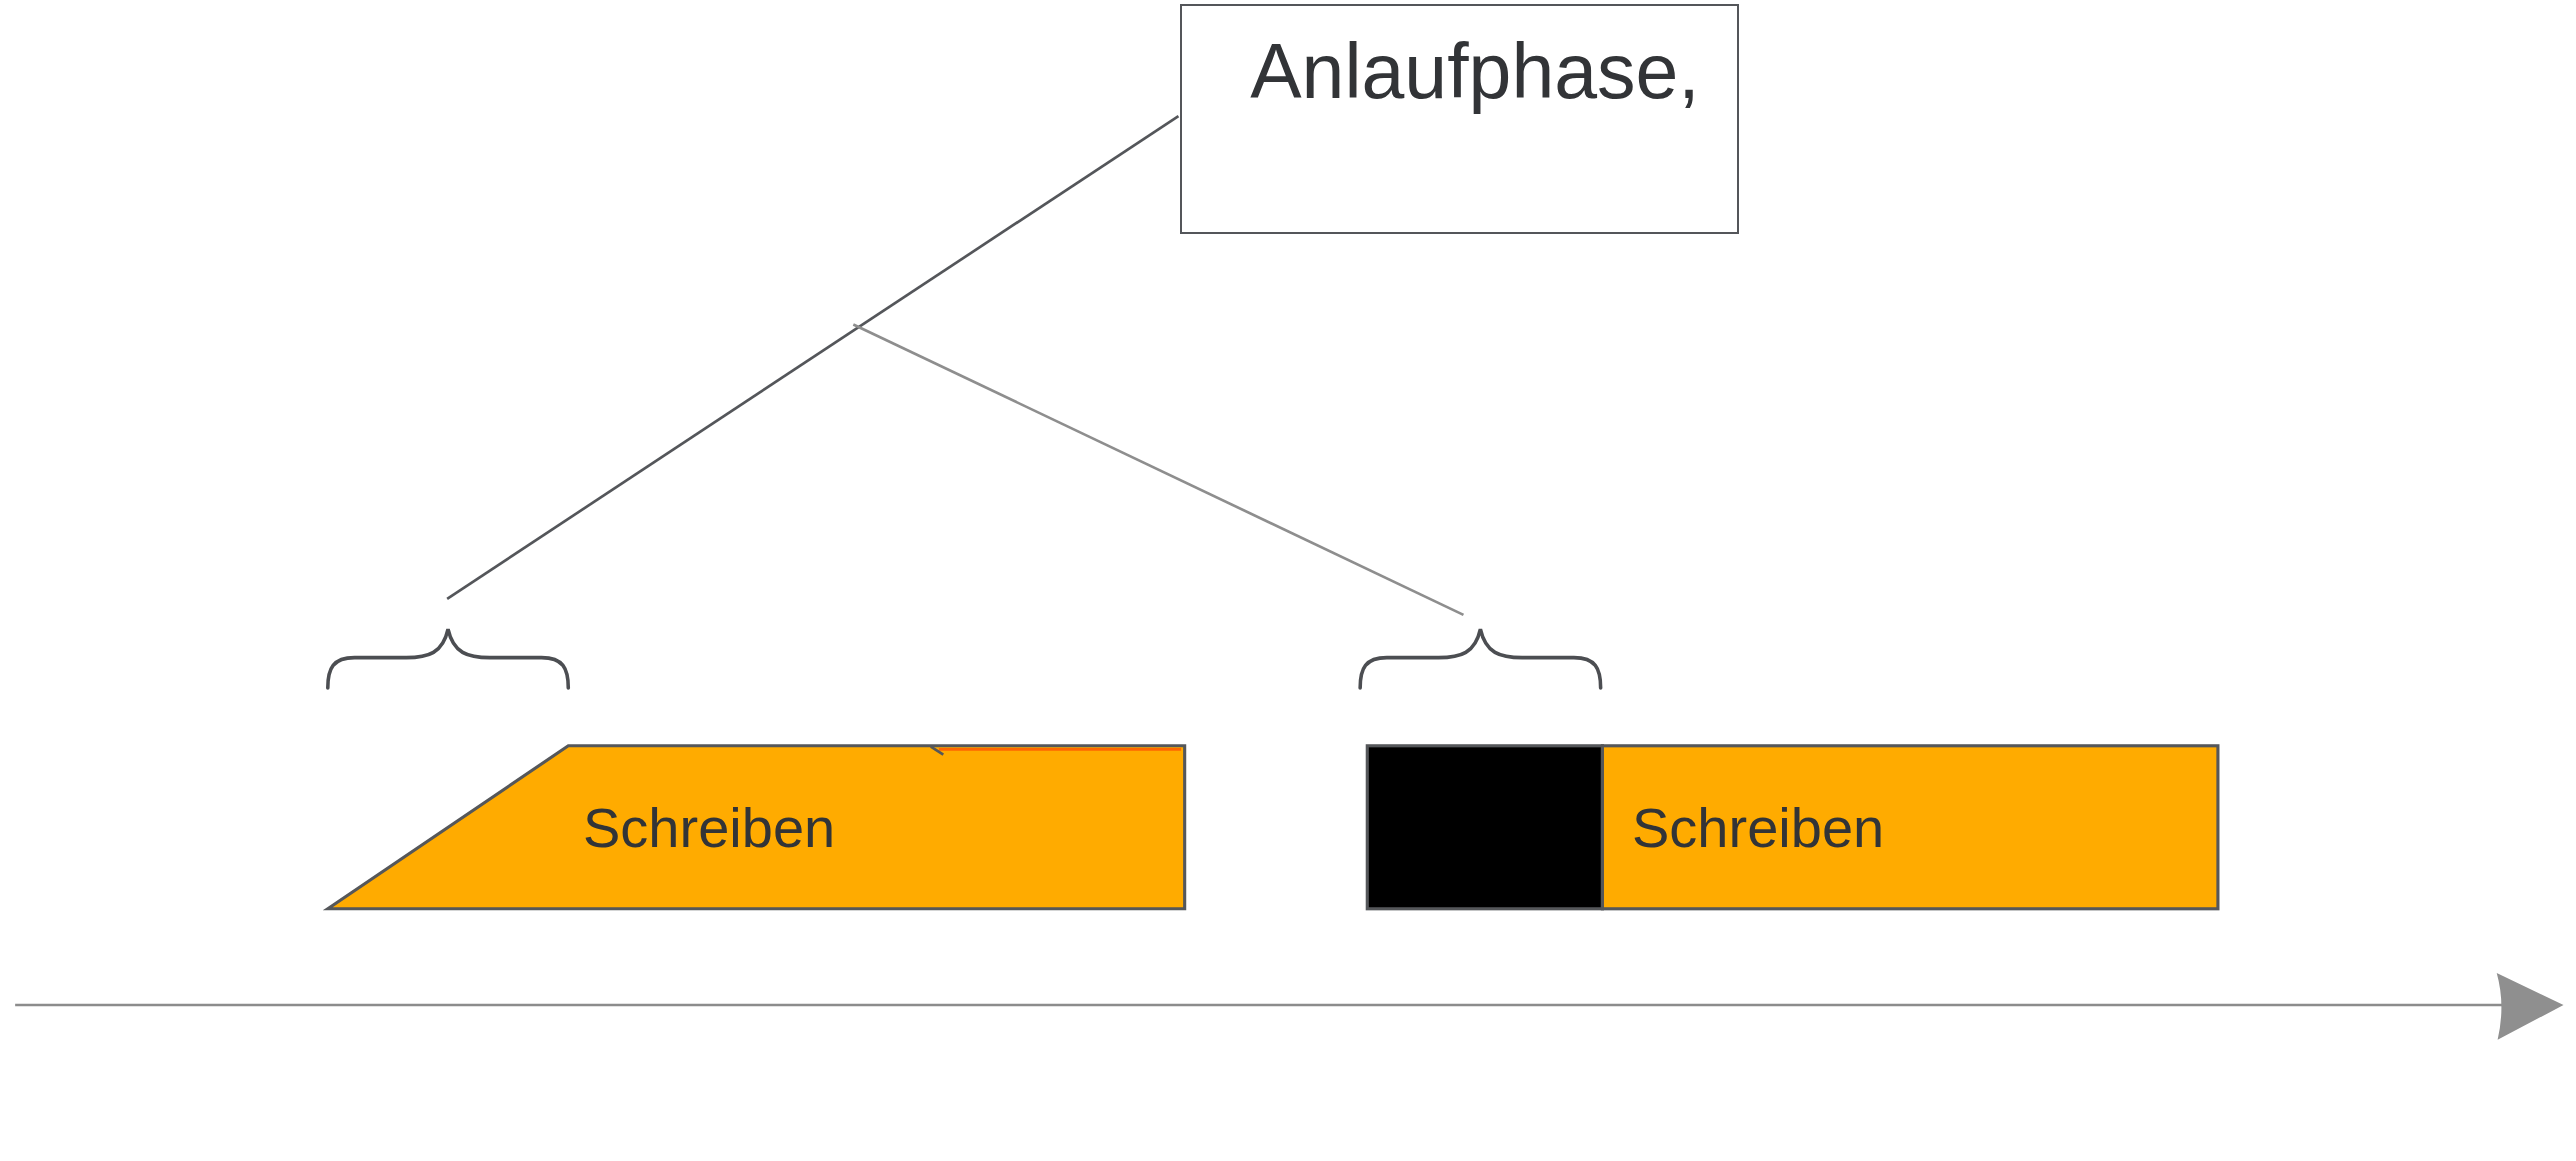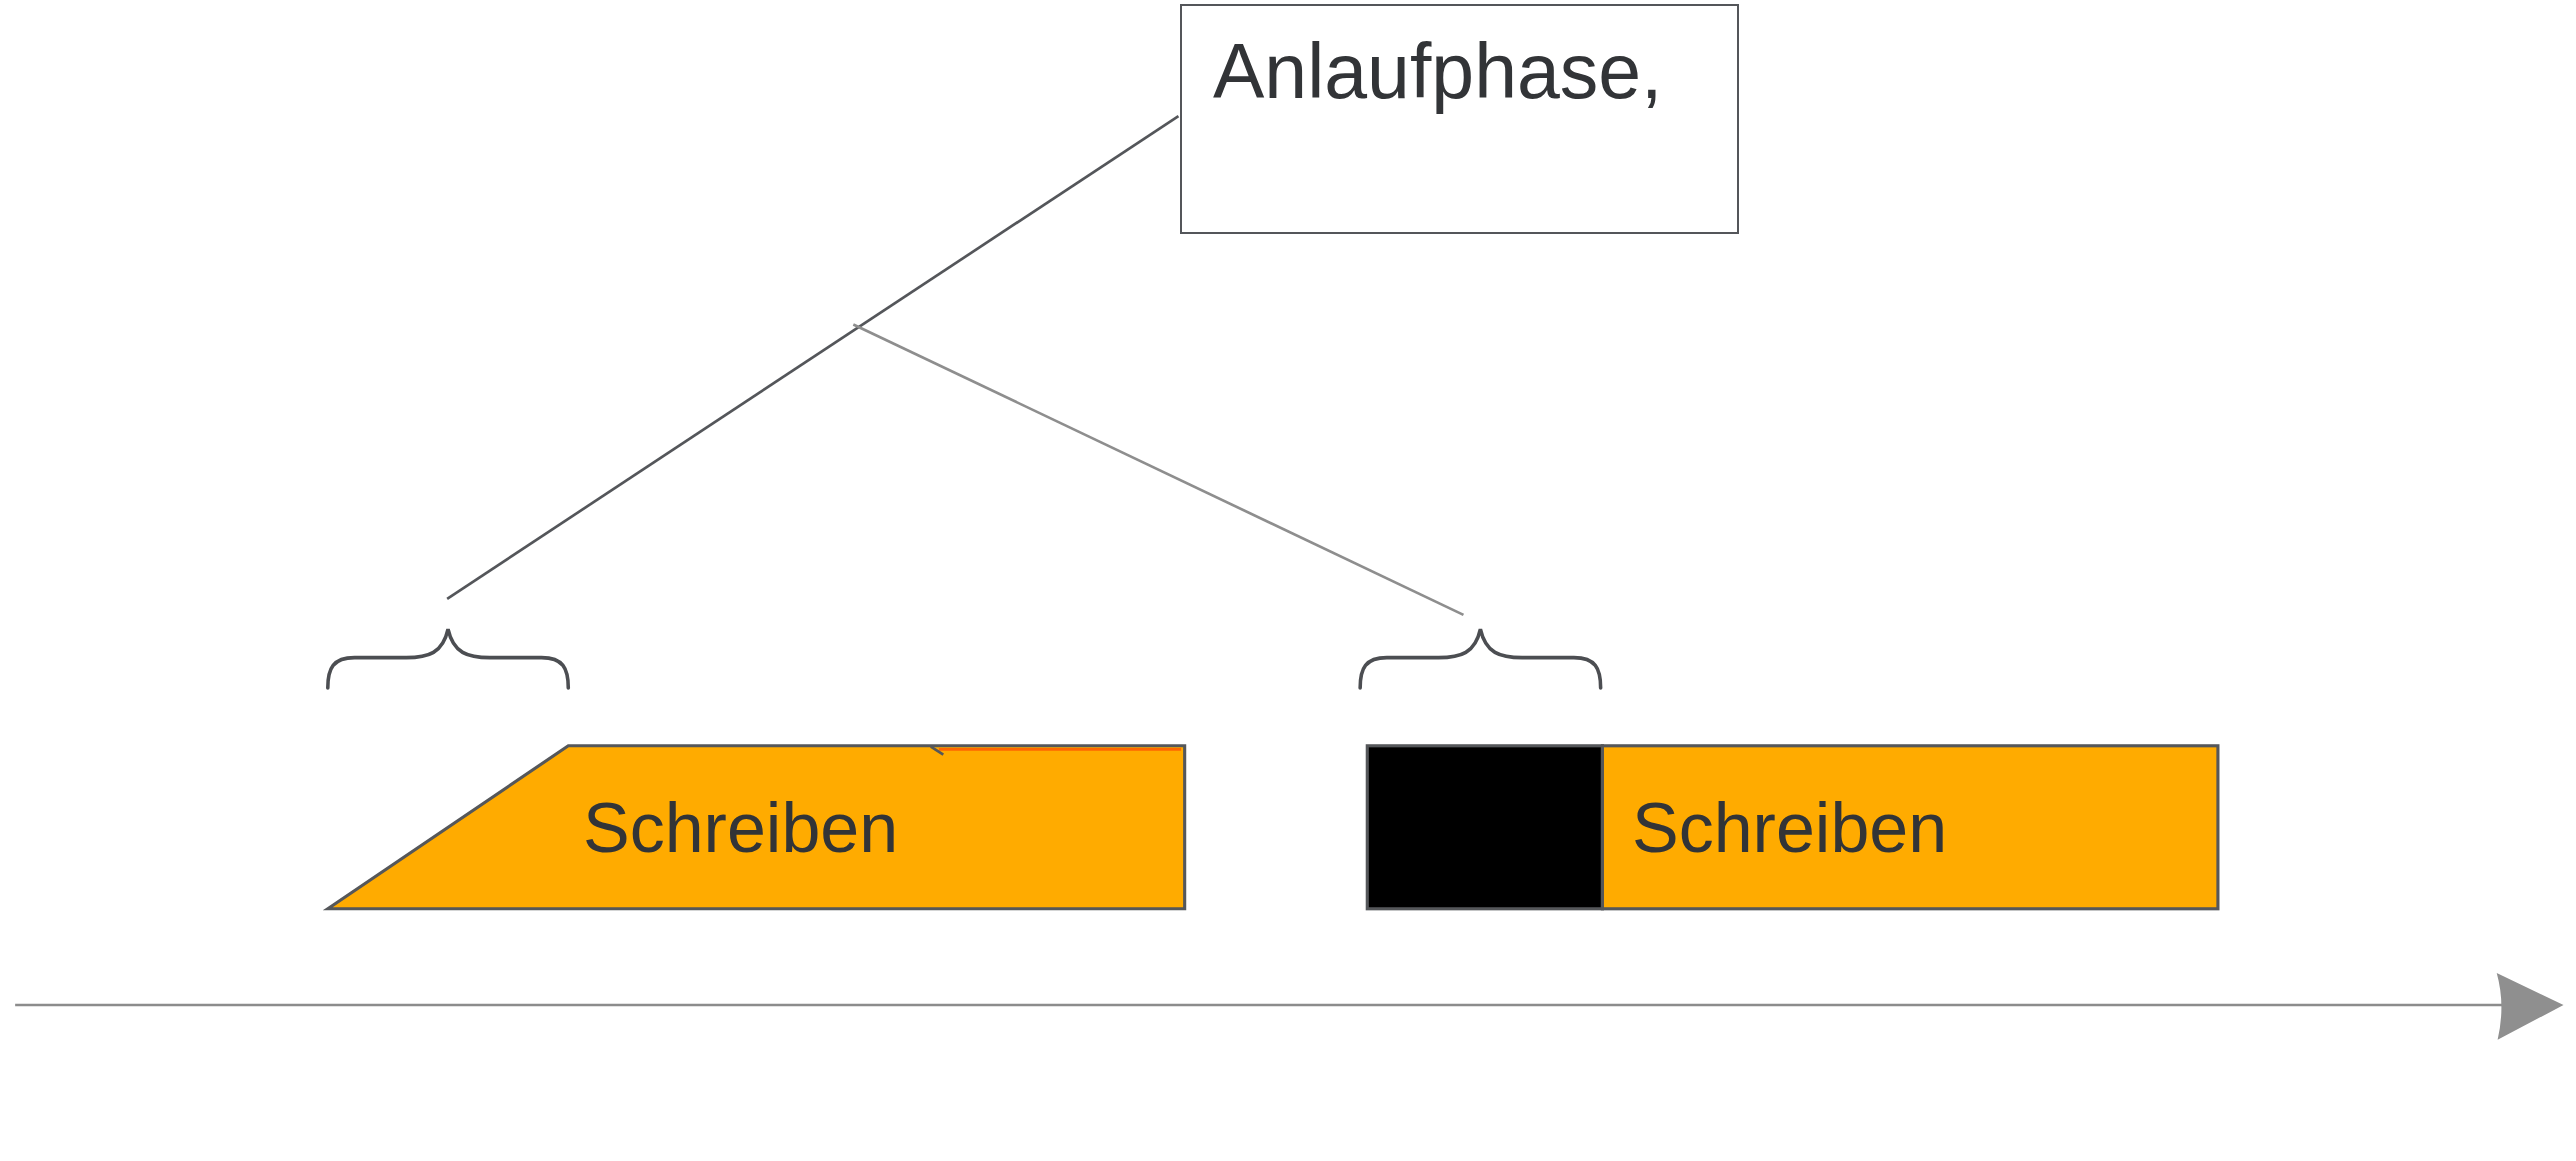--- a/index.html
+++ b/index.html
@@ -34,29 +34,29 @@
     left: 1180px; top: 3.6px;
     width: 559px; height: 230px;
     box-sizing: border-box;
     border: 2.7px solid var(--box-border, #54565A);
     background: #ffffff;
     padding: 22px 0 0 31px;
     font-size: 77px;
     line-height: 86px;
     color: var(--text, #323437);
   }
-  .annotation-line { display: block; white-space: nowrap; }
+  .annotation-line { display: block; white-space: nowrap; text-align: center; }
 
   .bar-label {
     position: absolute;
     top: 746px;
     height: 163px;
     display: flex;
     align-items: center;
-    font-size: 70px;
+    font-size: 56px;
     color: var(--text, #323437);
     white-space: nowrap;
   }
   .bar-label.left  { left: 583px; }
   .bar-label.right { left: 1632px; }
 
   .axis-label {
     position: absolute;
     left: 2278px; top: 1040px;
     font-family: "DejaVu Sans Mono", monospace;

